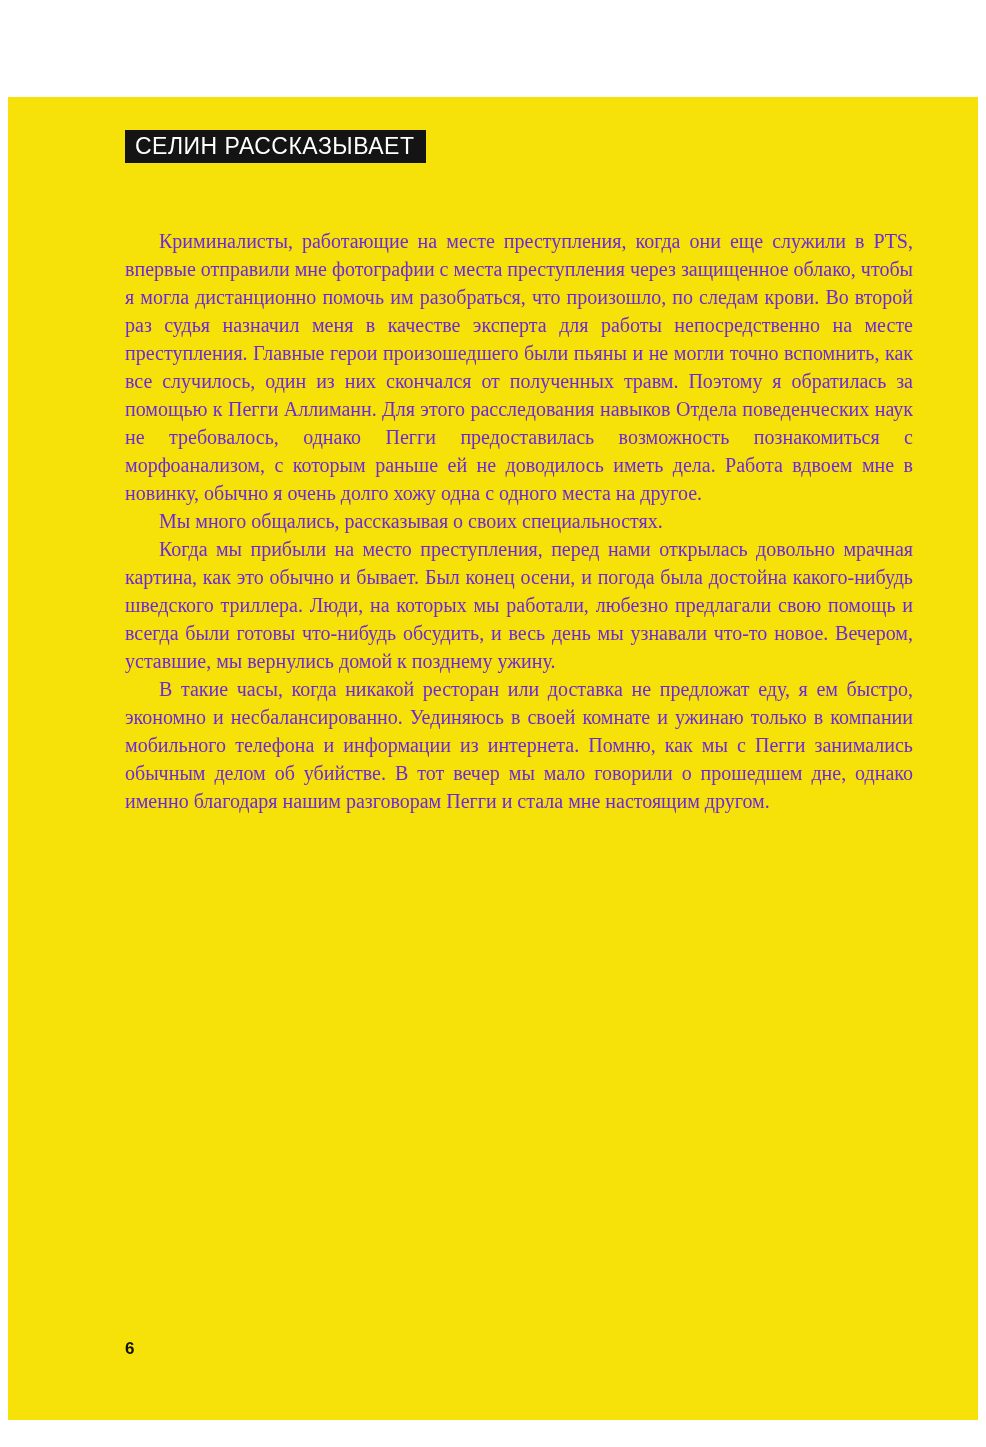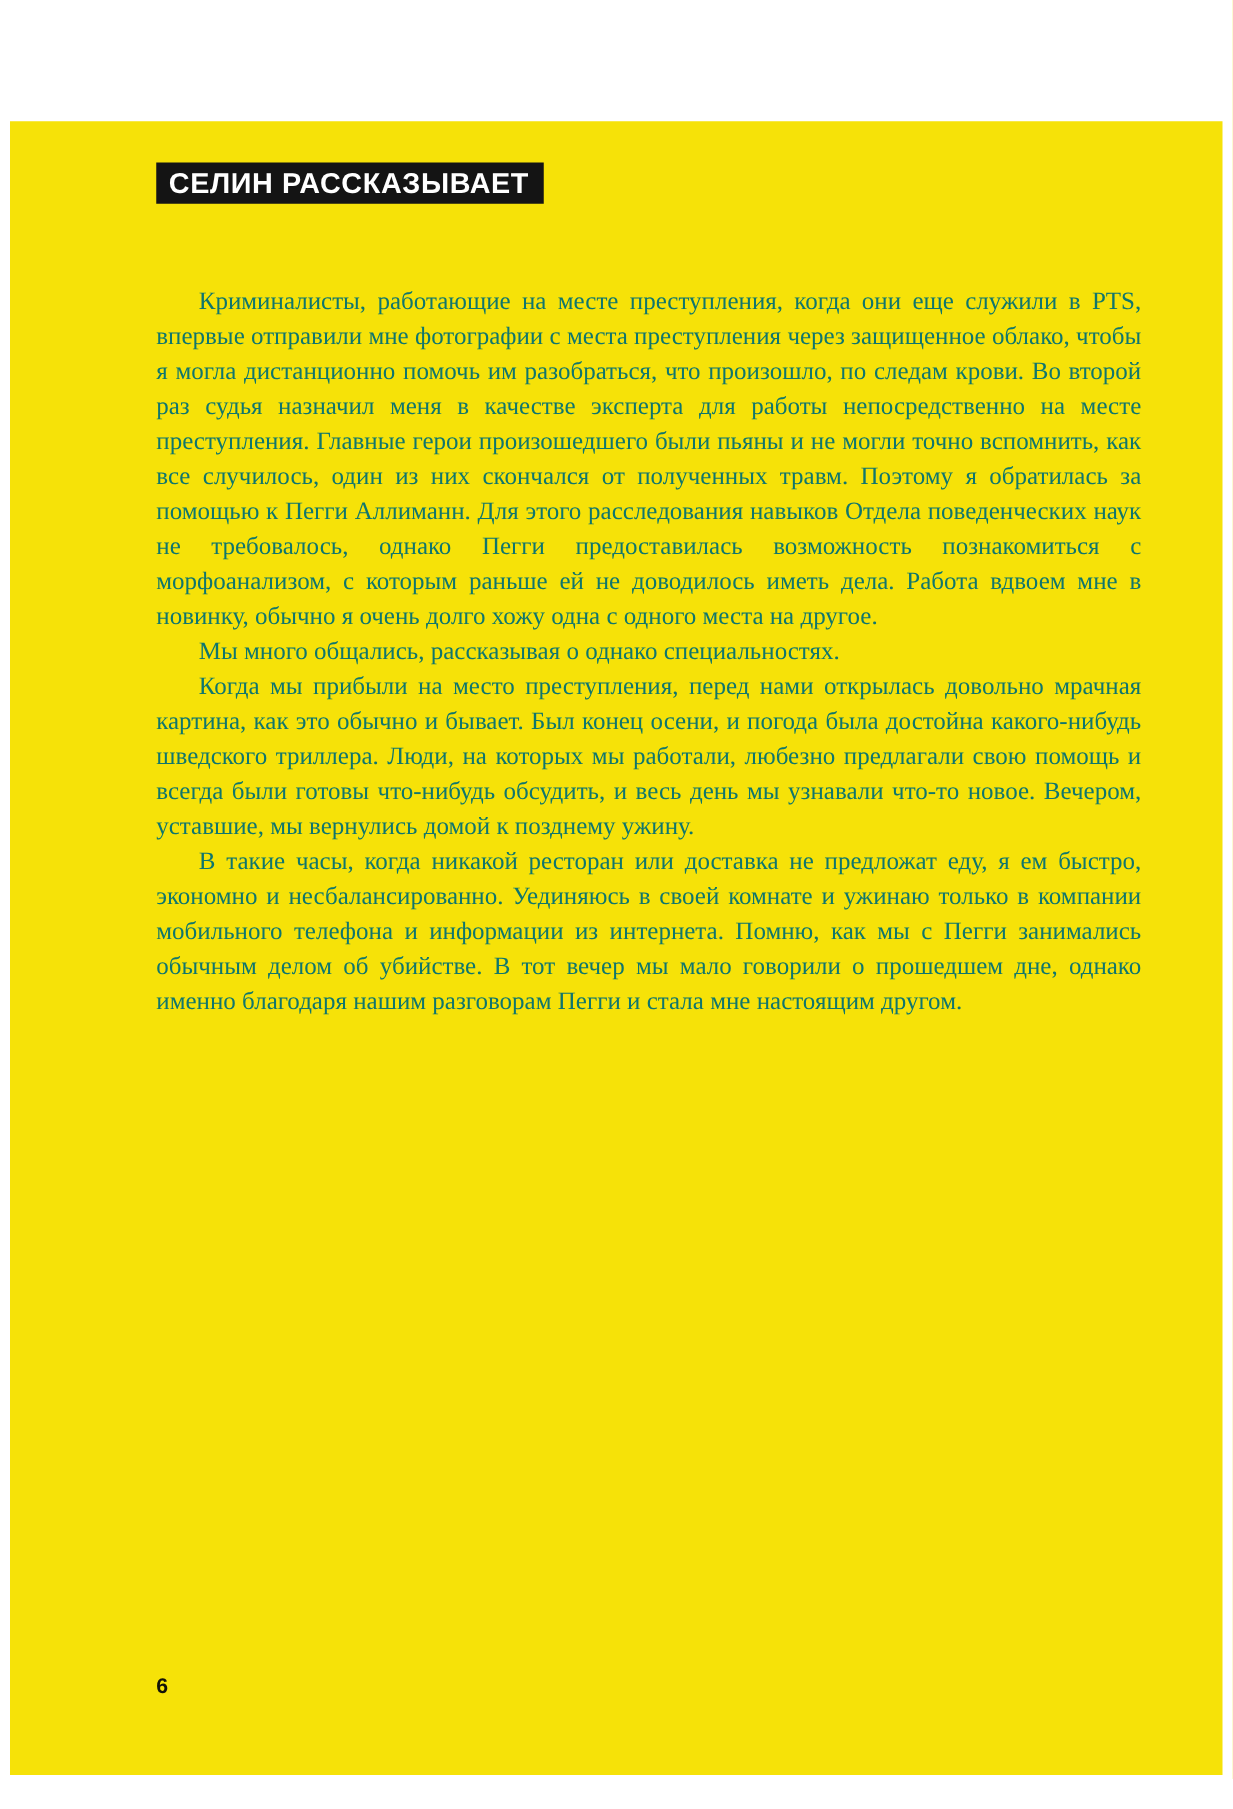--- a/index.html
+++ b/index.html
@@ -27,33 +27,33 @@
     position: absolute;
     left: 117px;
     top: 33px;
   }
   .heading-line {
     display: block;
     width: fit-content;
     background: #141414;
     color: #ffffff;
     font-family: "Liberation Sans", sans-serif;
-    font-weight: bold;
+    font-weight: normal;
     font-size: 23px;
     line-height: 23px;
     letter-spacing: 0.5px;
     padding: 5px 12px 5px 10px;
     white-space: nowrap;
   }
   .body-text {
     position: absolute;
     left: 117px;
     top: 130px;
     width: 788px;
-    color: #0f766e;
+    color: #6d28d9;
     font-family: "Liberation Serif", serif;
     font-size: 20px;
     line-height: 28px;
     text-align: justify;
   }
   .body-text p {
     margin: 0;
     padding: 0;
     text-indent: 34px;
   }
@@ -73,21 +73,21 @@
 
 <div class="canvas">
   <div class="sheet">
 
     <header class="heading">
       <span class="heading-line">СЕЛИН РАССКАЗЫВАЕТ</span>
     </header>
 
     <article class="body-text">
       <p>Криминалисты, работающие на месте преступления, когда они еще служили в PTS, впервые отправили мне фотографии с места преступления через защищенное облако, чтобы я могла дистанционно помочь им разобраться, что произошло, по следам крови. Во второй раз судья назначил меня в качестве эксперта для работы непосредственно на месте преступления. Главные герои произошедшего были пьяны и не могли точно вспомнить, как все случилось, один из них скончался от полученных травм. Поэтому я обратилась за помощью к Пегги Аллиманн. Для этого расследования навыков Отдела поведенческих наук не требовалось, однако Пегги предоставилась возможность познакомиться с морфоанализом, с которым раньше ей не доводилось иметь дела. Работа вдвоем мне в новинку, обычно я очень долго хожу одна с одного места на другое.</p>
-      <p>Мы много общались, рассказывая о однако специальностях.</p>
+      <p>Мы много общались, рассказывая о своих специальностях.</p>
       <p>Когда мы прибыли на место преступления, перед нами открылась довольно мрачная картина, как это обычно и бывает. Был конец осени, и погода была достойна какого-нибудь шведского триллера. Люди, на которых мы работали, любезно предлагали свою помощь и всегда были готовы что-нибудь обсудить, и весь день мы узнавали что-то новое. Вечером, уставшие, мы вернулись домой к позднему ужину.</p>
       <p>В такие часы, когда никакой ресторан или доставка не предложат еду, я ем быстро, экономно и несбалансированно. Уединяюсь в своей комнате и ужинаю только в компании мобильного телефона и информации из интернета. Помню, как мы с Пегги занимались обычным делом об убийстве. В тот вечер мы мало говорили о прошедшем дне, однако именно благодаря нашим разговорам Пегги и стала мне настоящим другом.</p>
     </article>
 
     <div class="page-number">6</div>
 
   </div>
 </div>
 
 </body></html>

